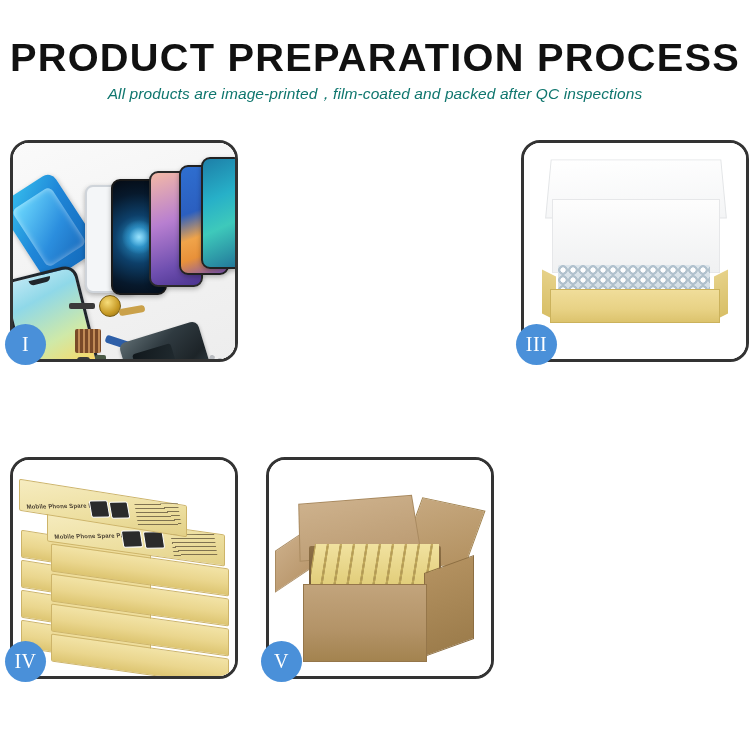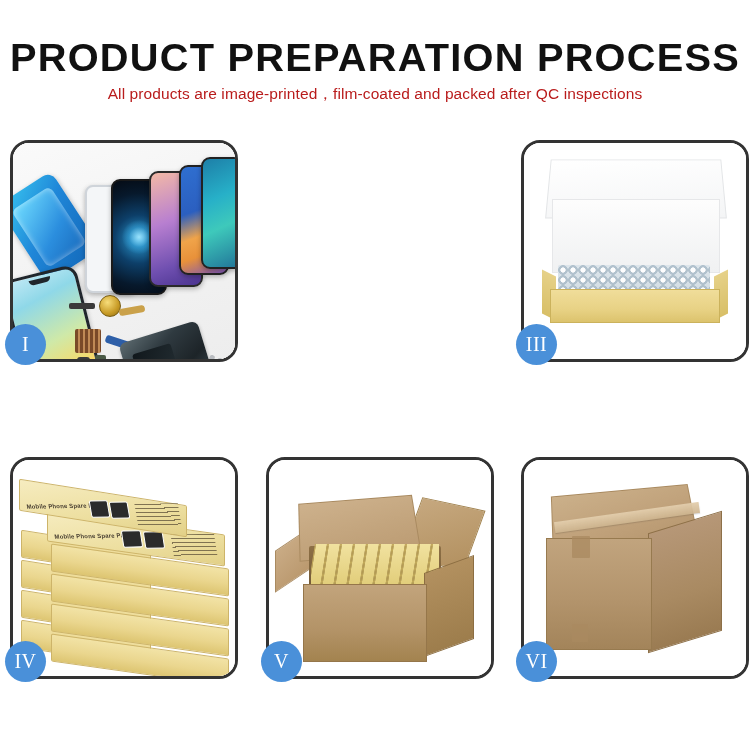--- a/index.html
+++ b/index.html
@@ -12,22 +12,23 @@
 
   
   .title{
     position:absolute;left:0;top:36px;width:750px;text-align:center;
     font-size:39px;font-weight:bold;letter-spacing:1.2px;color:#111;
     font-family:"Liberation Sans",sans-serif;
     transform:scaleX(1.02);white-space:nowrap;
   }
   .subtitle{
     position:absolute;left:0;top:84px;width:750px;text-align:center;
-    font-size:15.5px;color:#b91c1c;letter-spacing:.1px;white-space:nowrap;
+    font-size:15.5px;color:#0f766e;letter-spacing:.1px;white-space:nowrap;
     font-family:"Liberation Sans",sans-serif;
+    font-style:italic;
   }
 
   
   .panel{
     position:absolute;width:222px;height:216px;
     border:3px solid #333333;border-radius:19px;
     background:#ffffff;box-sizing:content-box;overflow:visible;
   }
   .scene{
     position:absolute;inset:0;border-radius:16px;overflow:hidden;
@@ -285,25 +286,14 @@
           <i style="left:91px;"></i>
           <i style="left:104px;"></i>
         <i style="left:117px;"></i>
       </div>
       <div class="c5-side"></div>
       <div class="c5-front"></div>
     </div>
     <div class="badge">V</div>
   </div>
 
-  <div class="panel" style="left:521px;top:457px;">
-    <div class="scene">
-      <div class="c6-top"></div>
-      <div class="c6-tape"></div>
-      <div class="c6-side"></div>
-      <div class="c6-front"></div>
-      <div class="c6-tab" style="left:48px;top:76px;width:18px;height:22px;"></div>
-      <div class="c6-tab" style="left:48px;top:164px;width:16px;height:18px;"></div>
-    </div>
-    <div class="badge">VI</div>
-  </div>
 
 </div>
 
 </body></html>

